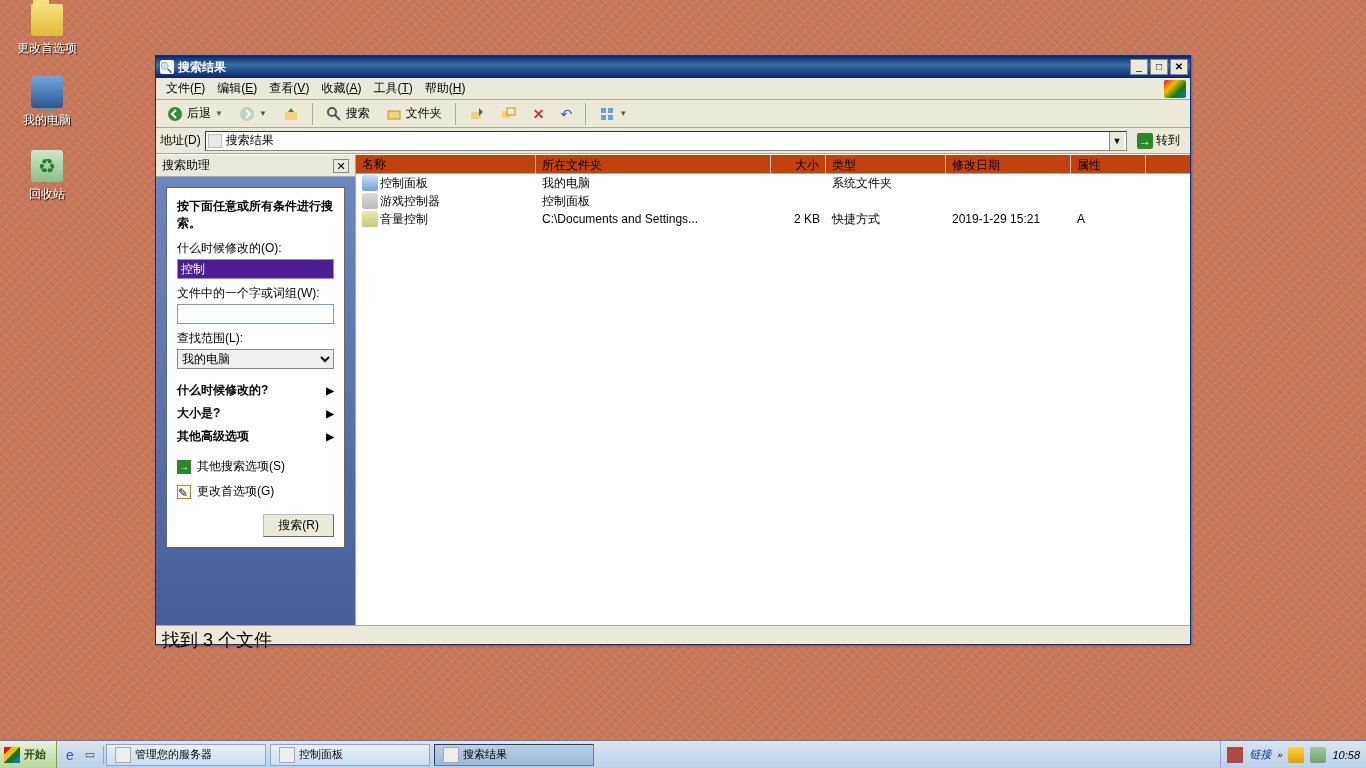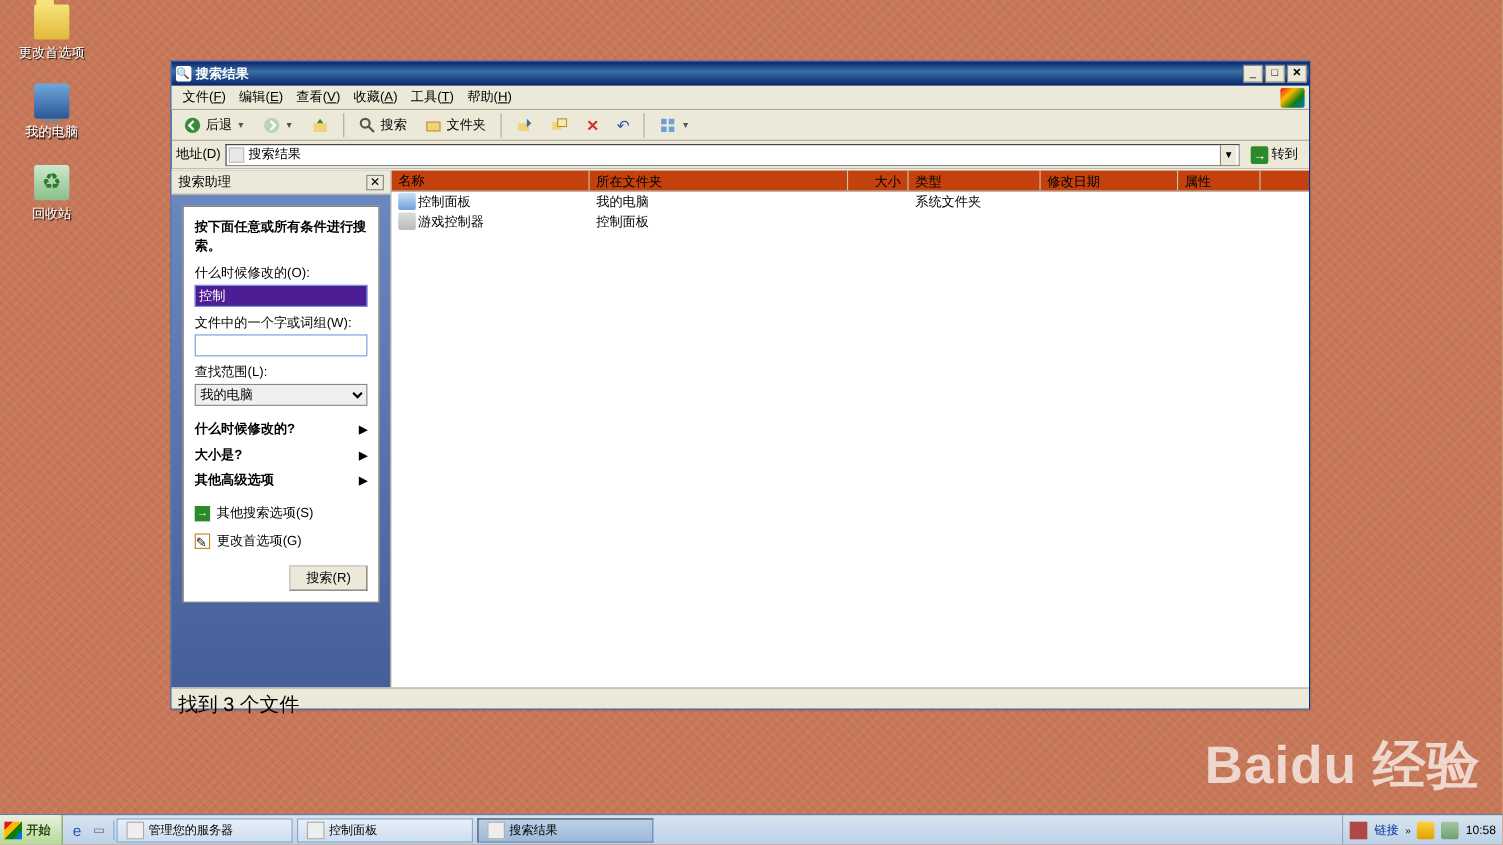--- a/index.html
+++ b/index.html
@@ -156,21 +156,21 @@
   display:flex;align-items:center;
   font-size:11px;
 }
 .start{height:100%;padding:0 10px 0 4px;display:flex;align-items:center;gap:4px;cursor:pointer;background:linear-gradient(#e8f0e0,#b8d898);border-right:1px solid #7aa050;font-weight:bold;color:#2a4a0a;}
 .start .flag{width:16px;height:16px;background:linear-gradient(135deg,#e81123 0 25%,#ffb900 25% 50%,#107c10 50% 75%,#0078d7 75%);}
 .ql{display:flex;align-items:center;gap:2px;padding:0 4px;border-right:1px solid #8aa8c8;}
 .ql .q{width:18px;height:18px;cursor:pointer;display:flex;align-items:center;justify-content:center;}
 .taskbtn{height:22px;margin:0 2px;padding:0 8px;display:flex;align-items:center;gap:4px;border:1px solid #8aa8c8;background:linear-gradient(#e8f0f8,#cdddf0);cursor:pointer;min-width:160px;}
 .taskbtn.active{background:linear-gradient(#bcd1e8,#9db8d8);border:1px inset #5a7ead;}
 .taskbtn .ticon2{width:16px;height:16px;background:#eee;border:1px solid #aaa;}
-.tray{margin-left:auto;display:flex;align-items:center;gap:6px;padding:0 6px;border-left:1px solid #8aa8c8;height:100%;}
+.tray{margin-left:auto;display:flex;align-items:center;gap:6px;padding:0 6px;border-left:1px solid #8aa8c8;height:100%;font-style:italic;}
 .tray .tlink{color:#003399;cursor:pointer;}
 .tray .ti{width:16px;height:16px;cursor:pointer;}
 
 
 .watermark{position:absolute;right:20px;bottom:40px;color:rgba(255,255,255,.7);text-align:right;pointer-events:none;}
 .watermark .big{font-size:48px;font-weight:bold;letter-spacing:1px;}
 .watermark .small{font-size:18px;}
 </style>
 </head>
 <body>
@@ -359,29 +359,39 @@
             <div class="cell c-name">
               <span class="cicon ico-joy"></span>
               <span>游戏控制器</span>
             </div>
             <div class="cell c-fold">控制面板</div>
             <div class="cell c-size"></div>
             <div class="cell c-type"></div>
             <div class="cell c-date"></div>
             <div class="cell c-attr"></div>
           </div>
+          <div class="row">
+            <div class="cell c-name">
+              <span class="cicon ico-vol"></span>
+              <span>音量控制</span>
+            </div>
+            <div class="cell c-fold">C:\Documents and Settings...</div>
+            <div class="cell c-size">2 KB</div>
+            <div class="cell c-type">快捷方式</div>
+            <div class="cell c-date">2019-1-29 15:21</div>
+            <div class="cell c-attr">A</div>
+          </div>
         </div>
     </div>
   </div>
 
   <div class="statusbar">找到 3 个文件</div>
 </div>
 
 <div class="watermark">
-  <div class="big">Baidu 经验</div>
 </div>
 
 <div class="taskbar">
   <div class="start">
     <div class="flag"></div>
     <span>开始</span>
   </div>
   <div class="ql">
     <div class="q">
         <span style="color:#2a5aaa;font-size:14px;">e</span>

